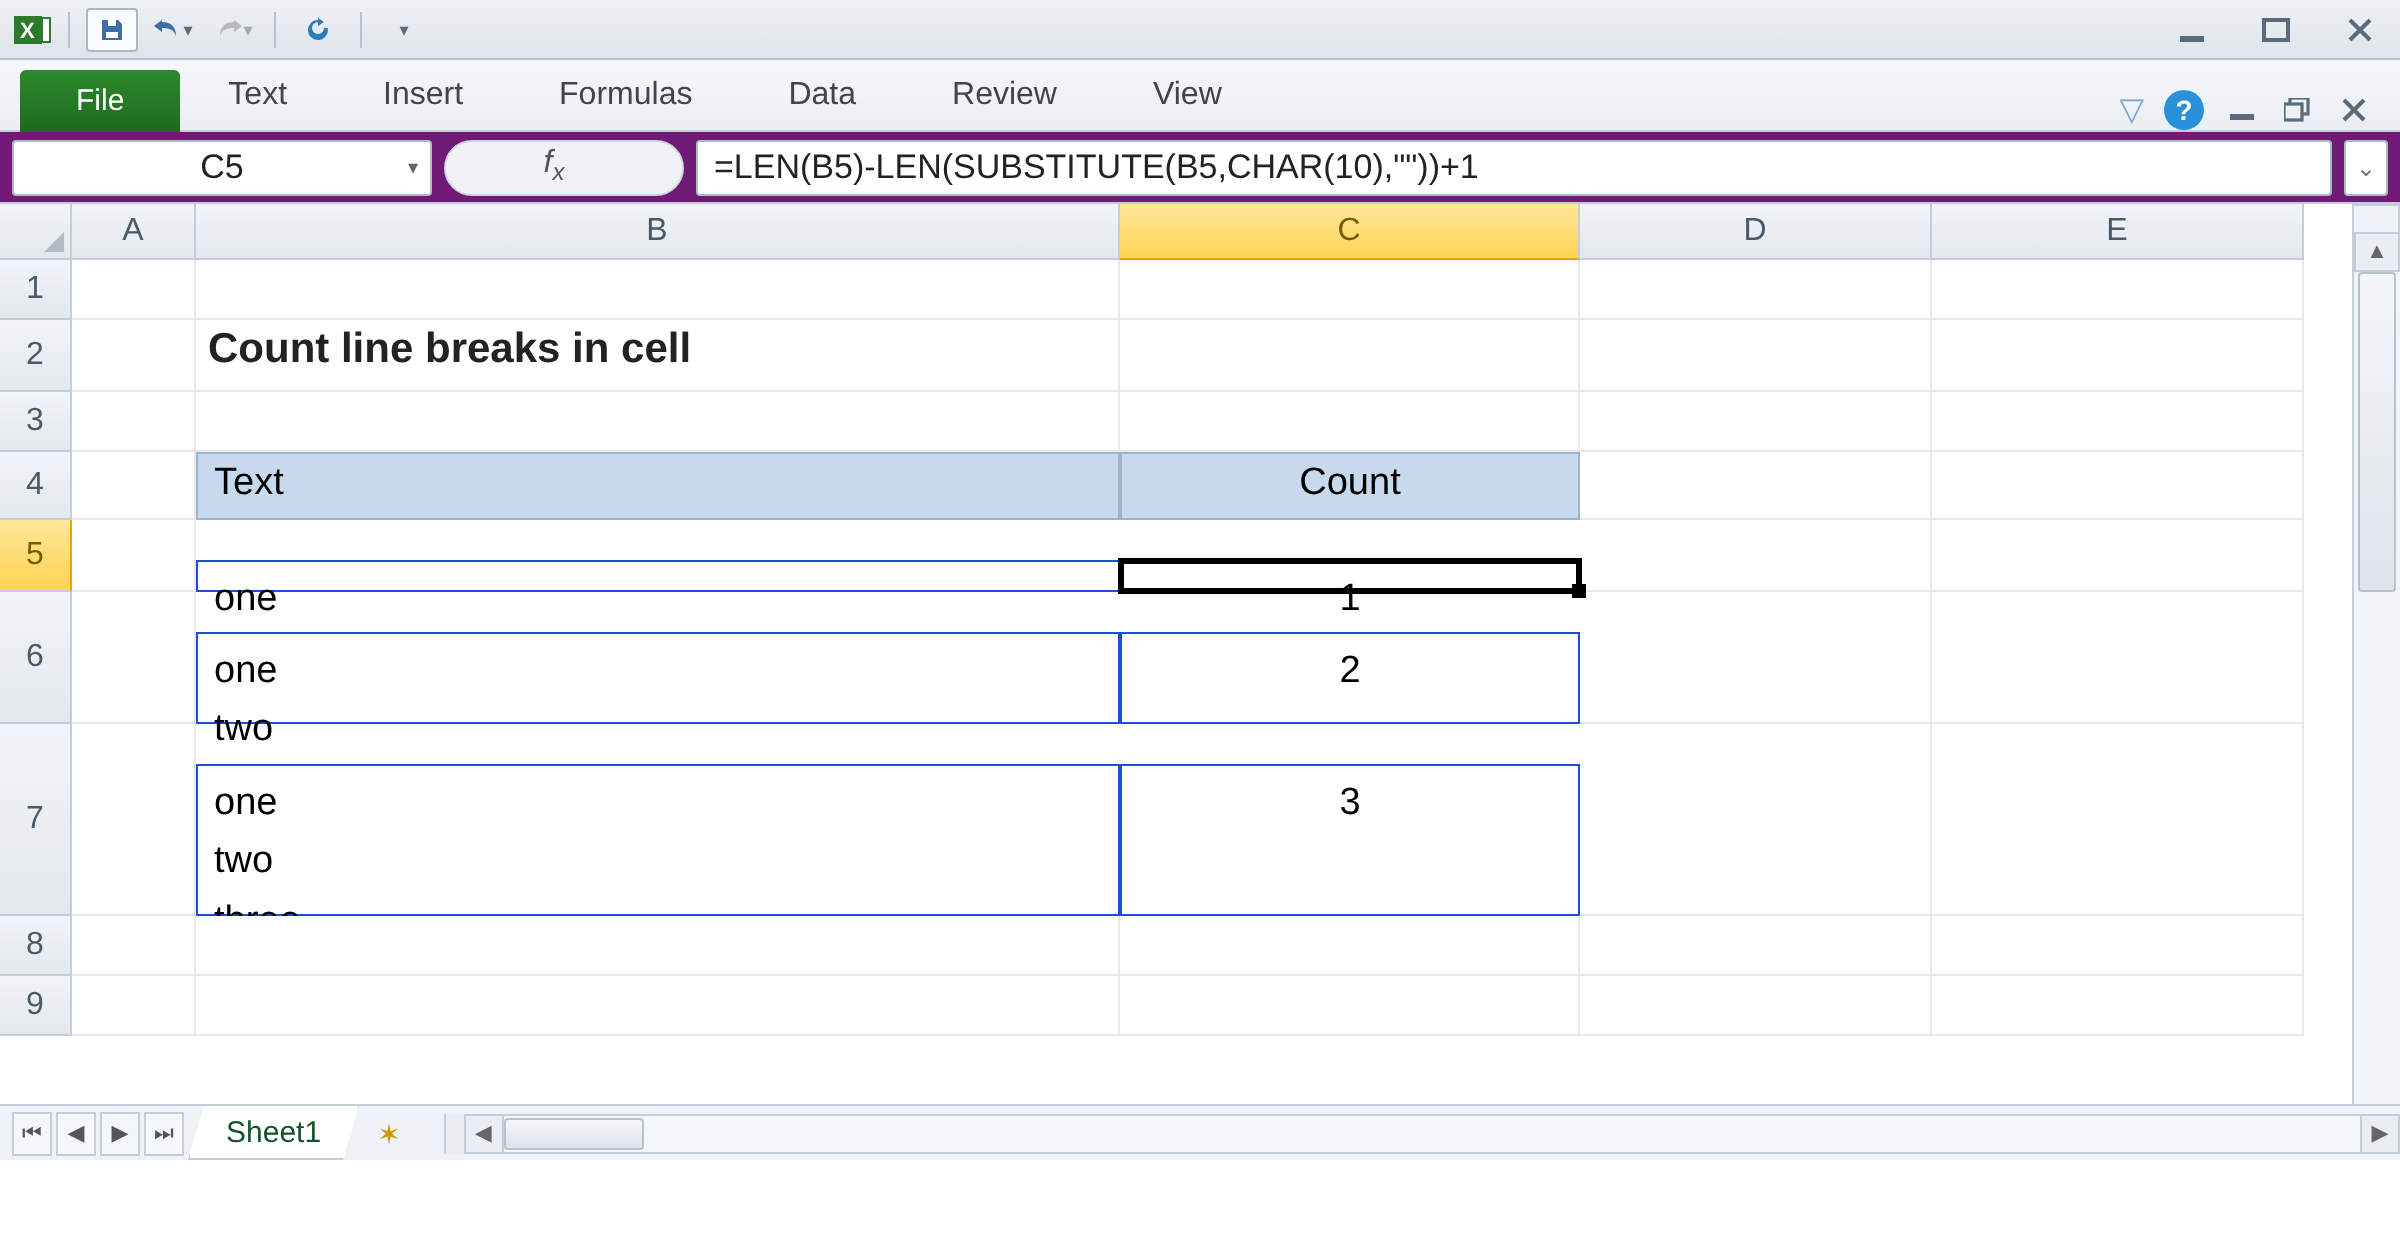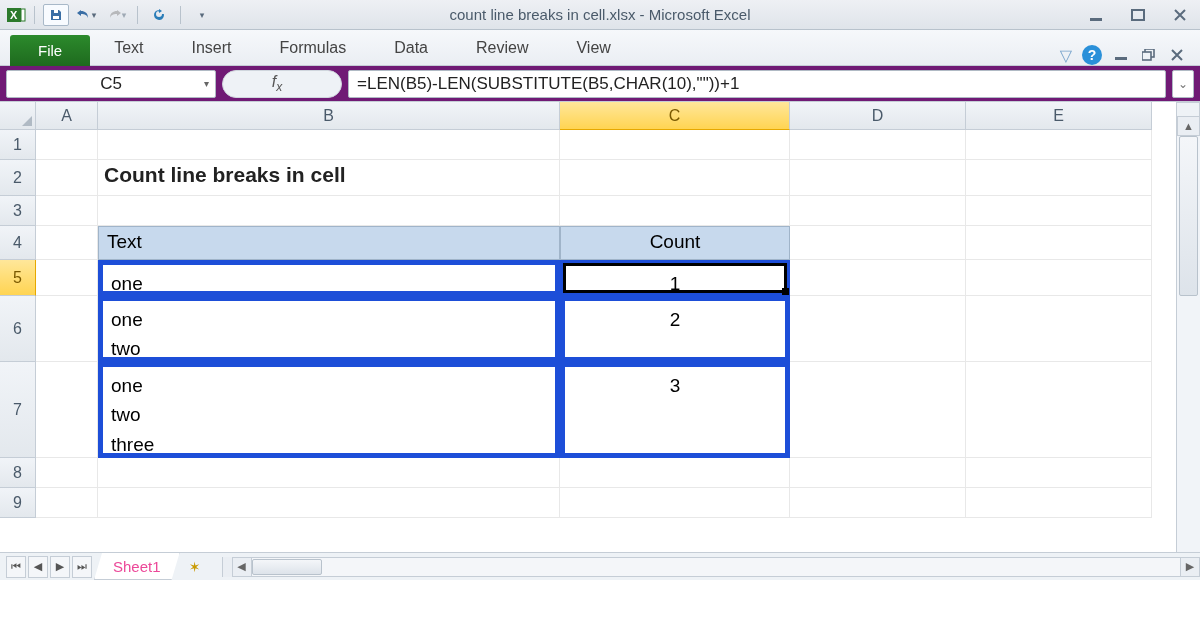--- a/index.html
+++ b/index.html
@@ -46,21 +46,21 @@
   .colhdr { height:28px; background:linear-gradient(#f1f4f8,#e3e8ed); border-right:1px solid #c5cdd6; border-bottom:1px solid #c5cdd6; display:flex; align-items:center; justify-content:center; font-size:16px; color:#4a5a6a; }
   .colhdr.active { background:linear-gradient(#ffe79a,#ffd452); color:#7a5900; border-bottom:1px solid #e6a800; }
   .rowhdr { width:36px; background:linear-gradient(#f1f4f8,#e3e8ed); border-right:1px solid #c5cdd6; border-bottom:1px solid #c5cdd6; display:flex; align-items:center; justify-content:center; font-size:16px; color:#4a5a6a; }
   .rowhdr.active { background:linear-gradient(#ffe79a,#ffd452); color:#7a5900; border-right:1px solid #e6a800; }
 
   .rows-area { display:flex; flex-direction:column; }
   .data-row { display:flex; }
   .cell { border-right:1px solid #e8e8e8; border-bottom:1px solid #e8e8e8; font-size:18px; color:#222; padding:3px 6px; background:#fff; display:flex; align-items:flex-start; }
 
   .table-hdr { background:#c7d9ed; border:1px solid #a0b4c9; font-size:19px; padding:4px 8px; }
-  .table-cell { border:5px solid #1d4ed8; padding:4px 8px; font-size:19px; background:#fff; white-space:pre-wrap; line-height:1.55; }
+  .table-cell { border:1px solid #1d4ed8; padding:4px 8px; font-size:19px; background:#fff; white-space:pre-wrap; line-height:1.55;margin-top:20px; }
   .bold-title { font-weight:600; font-size:21px; }
 
   .selected-cell { position:relative; }
   .selected-cell::before {
     content:""; position:absolute; inset:-2px; border:3px solid #000; pointer-events:none;
   }
   .selected-cell::after{
     content:""; position:absolute; right:-4px; bottom:-4px; width:7px; height:7px; background:#000;
   }
 
@@ -68,21 +68,21 @@
   .right-strip { width:24px; display:flex; flex-direction:column; }
   .split-box { height:14px; background:#eef2f6; border:1px solid #c5cdd6; border-bottom:none; }
   .vscroll { flex:1; background:#f1f4f8; border-left:1px solid #c5cdd6; position:relative; }
   .vscroll .arrow { height:20px; display:flex; align-items:center; justify-content:center; background:#eaeef3; border:1px solid #c5cdd6; font-size:11px; color:#666; }
   .vscroll .thumb { position:absolute; top:20px; left:2px; right:2px; height:160px; background:linear-gradient(#f4f6f9,#dde3ea); border:1px solid #b8c2cc; border-radius:2px; }
 
   
   .bottom-row { height:28px; border-top:1px solid #c5cdd6; background:#eef2f6; display:flex; align-items:stretch; }
   .sheet-nav { display:flex; align-items:center; gap:2px; padding:0 6px; }
   .sheet-nav-btn { width:20px; height:22px; display:flex; align-items:center; justify-content:center; background:#f4f6f9; border:1px solid #c5cdd6; font-size:11px; color:#555; cursor:pointer; }
-  .sheet-tab { background:#fff; border:1px solid #c5cdd6; border-top:none; padding:3px 18px; font-size:15px; color:#ec4899; display:flex; align-items:center; cursor:pointer; clip-path: polygon(8px 0, 100% 0, calc(100% - 8px) 100%, 0 100%); margin-left:-4px; }
+  .sheet-tab { background:#fff; border:1px solid #c5cdd6; border-top:none; padding:3px 18px; font-size:15px; color:#14532d; display:flex; align-items:center; cursor:pointer; clip-path: polygon(8px 0, 100% 0, calc(100% - 8px) 100%, 0 100%); margin-left:-4px; }
   .new-sheet { width:30px; display:flex; align-items:center; justify-content:center; font-size:14px; color:#c99a00; }
   .hscroll { flex:1; display:flex; align-items:center; margin-left:12px; }
   .hscroll .harrow { width:20px; height:20px; display:flex; align-items:center; justify-content:center; background:#eaeef3; border:1px solid #c5cdd6; font-size:11px; color:#666; }
   .hscroll .htrack { flex:1; height:20px; background:#f4f6f9; border-top:1px solid #c5cdd6; border-bottom:1px solid #c5cdd6; position:relative; }
   .hscroll .hthumb { position:absolute; left:0; top:1px; bottom:1px; width:70px; background:linear-gradient(#f4f6f9,#dde3ea); border:1px solid #b8c2cc; border-radius:2px; }
 
   
   .cA{width:62px;} .cB{width:462px;} .cC{width:230px;} .cD{width:176px;} .cE{width:186px;}
 </style>
 </head>
@@ -121,21 +121,20 @@
     <span class="qat-btn">
       <svg width="14" height="14" viewBox="0 0 14 14">
           <path d="M7 2a5 5 0 104.9 4H10a3 3 0 11-3-3V1l3 2-3 2V2z" fill="#2a7db8"></path>
         </svg>
     </span>
     <span class="qat-sep"></span>
     <span class="qat-btn">
         <span class="qat-drop">▾</span>
       </span>
   </div>
-  <div class="title-text">count line breaks in cell.xlsx  -  Microsoft Excel</div>
   <div class="win-controls">
     <span class="win-btn">
         <svg width="14" height="14">
           <rect x="1" y="10" width="12" height="3" fill="#5a6b7d"></rect>
         </svg>
       </span>
     <span class="win-btn">
         <svg width="14" height="14">
           <rect x="1" y="2" width="12" height="10" fill="none" stroke="#5a6b7d" stroke-width="2"></rect>
         </svg>

